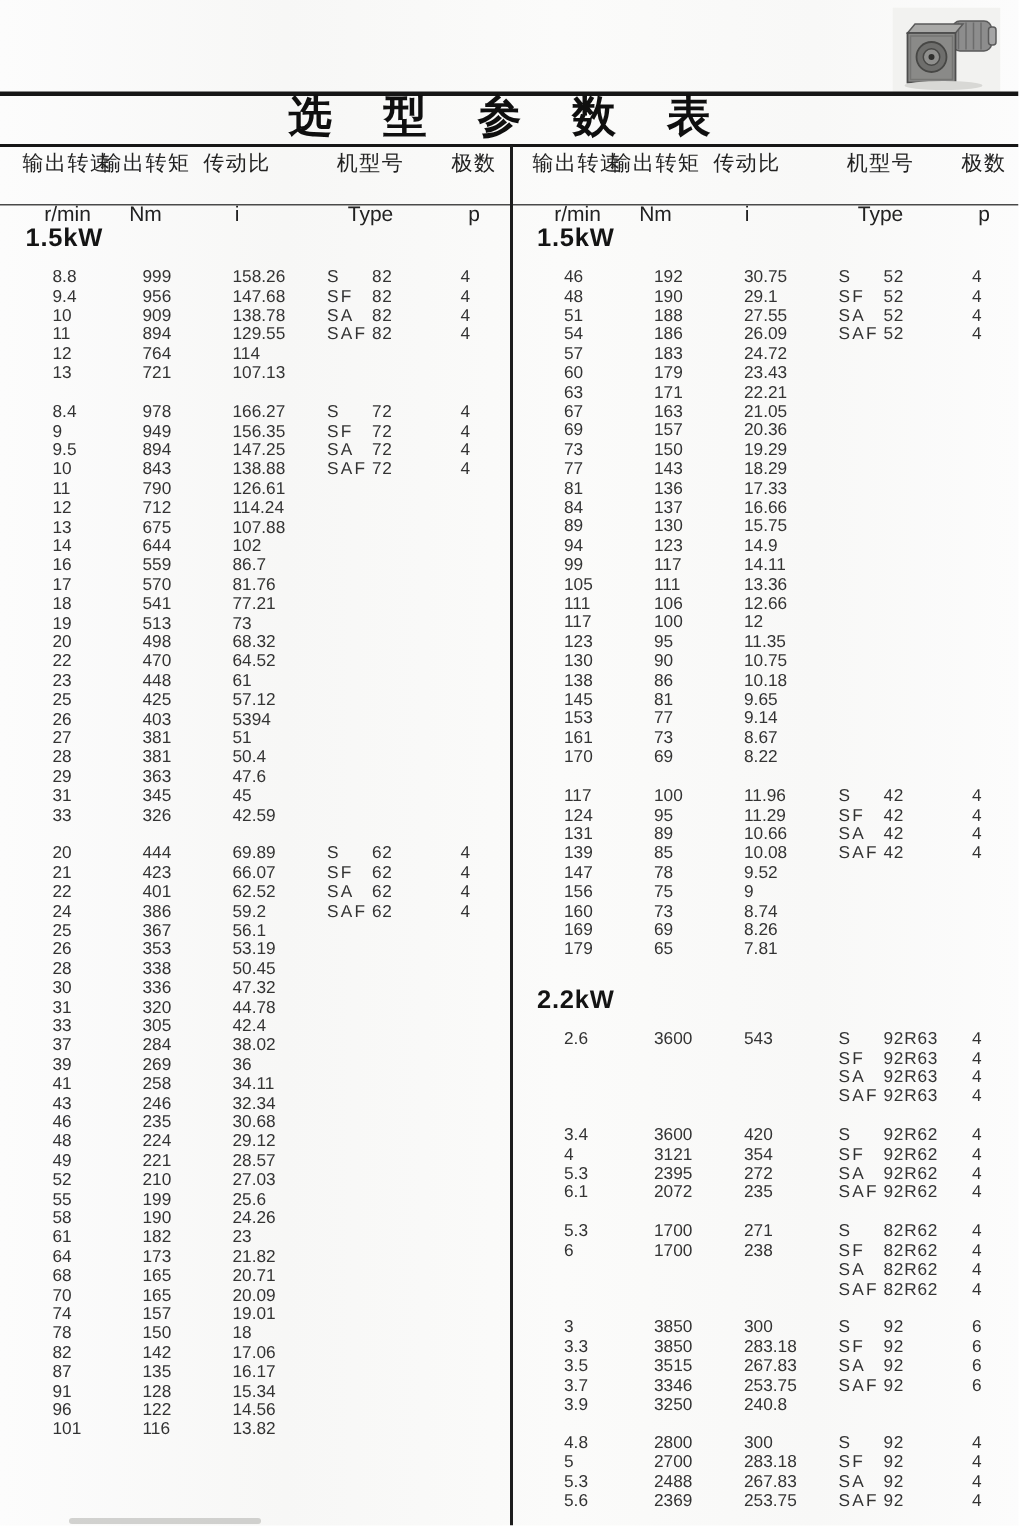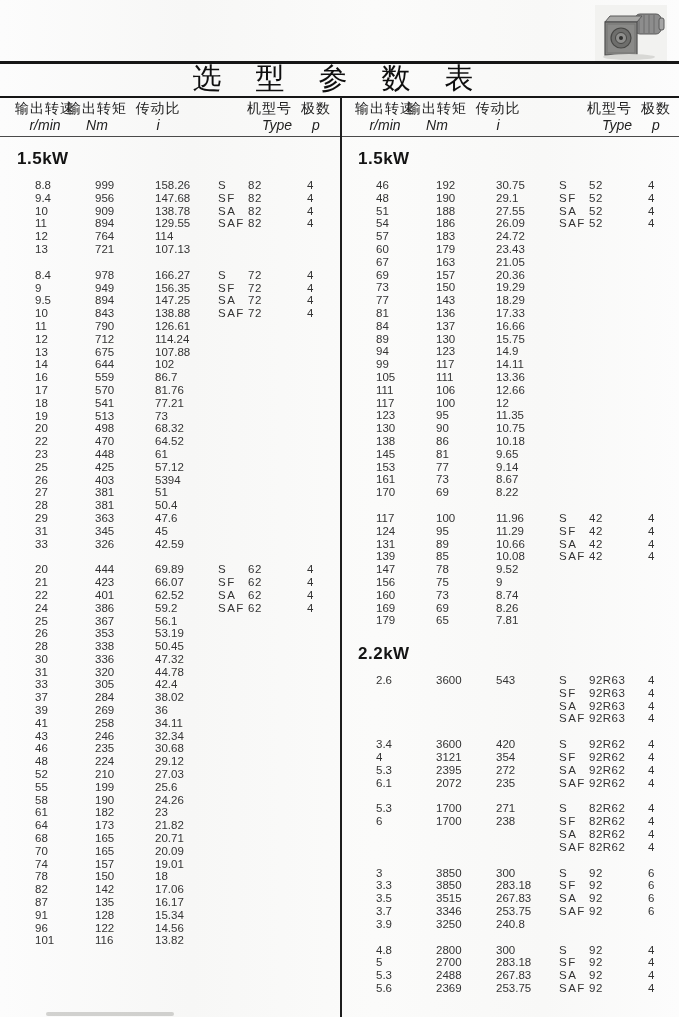--- a/index.html
+++ b/index.html
@@ -9,32 +9,32 @@
     font-family:"Liberation Sans", sans-serif;color:#2b2b2b;
     -webkit-font-smoothing:antialiased;
   }
   .rule{position:absolute;left:0;width:679px;background:#161616;}
   .rule-top{top:61px;height:3px;}
   .rule-mid{top:96px;height:2px;}
   .rule-thin{top:136px;height:1px;background:#4a4a4a;}
   .vdivider{position:absolute;left:340px;top:97px;width:2px;height:920px;background:#1d1d1d;}
   .page-title{
     position:absolute;top:62px;left:0;width:679px;text-align:center;
-    font-size:29px;font-weight:normal;letter-spacing:13px;color:#0f0f0f;line-height:33px;white-space:nowrap;
+    font-size:29px;font-weight:bold;letter-spacing:13px;color:#0f0f0f;line-height:33px;white-space:nowrap;
   }
   .thead{position:absolute;top:102px;width:339px;height:34px;}
   .thead-left{left:0;}
   .thead-right{left:340px;}
   .th{position:absolute;width:90px;text-align:center;font-size:14px;color:#222;}
   .th .lab{line-height:13px;letter-spacing:1px;}
-  .th .unit{line-height:13px;margin-top:4px;letter-spacing:0px;font-style:italic;}
+  .th .unit{line-height:13px;margin-top:21px;letter-spacing:0px;}
   .th-speed{left:0;}
   .th-torque{left:52px;}
   .th-ratio{left:113px;}
-  .th-type{left:202px;text-align:right;}
+  .th-type{left:202px;}
   .th-poles{left:271px;}
   .col{position:absolute;top:142px;width:338px;}
   .col-left{left:0;}
   .col-right{left:341px;}
   .power-heading{
     font-size:17px;font-weight:bold;color:#141414;line-height:28px;
     margin:3px 0 6px 17px;letter-spacing:0.5px;
   }
   .group{margin-bottom:13px;}
   .trow{
@@ -482,20 +482,28 @@
       </div>
       <div class="trow">
         <span class="c cell-speed">48</span>
         <span class="c cell-torque">224</span>
         <span class="c cell-ratio">29.12</span>
         <span class="c cell-type-prefix"></span>
         <span class="c cell-type-size"></span>
         <span class="c cell-poles"></span>
       </div>
       <div class="trow">
+        <span class="c cell-speed">49</span>
+        <span class="c cell-torque">221</span>
+        <span class="c cell-ratio">28.57</span>
+        <span class="c cell-type-prefix"></span>
+        <span class="c cell-type-size"></span>
+        <span class="c cell-poles"></span>
+      </div>
+      <div class="trow">
         <span class="c cell-speed">52</span>
         <span class="c cell-torque">210</span>
         <span class="c cell-ratio">27.03</span>
         <span class="c cell-type-prefix"></span>
         <span class="c cell-type-size"></span>
         <span class="c cell-poles"></span>
       </div>
       <div class="trow">
         <span class="c cell-speed">55</span>
         <span class="c cell-torque">199</span>
@@ -642,20 +650,28 @@
         <span class="c cell-torque">183</span>
         <span class="c cell-ratio">24.72</span>
         <span class="c cell-type-prefix"></span>
         <span class="c cell-type-size"></span>
         <span class="c cell-poles"></span>
       </div>
       <div class="trow">
         <span class="c cell-speed">60</span>
         <span class="c cell-torque">179</span>
         <span class="c cell-ratio">23.43</span>
+        <span class="c cell-type-prefix"></span>
+        <span class="c cell-type-size"></span>
+        <span class="c cell-poles"></span>
+      </div>
+      <div class="trow">
+        <span class="c cell-speed">63</span>
+        <span class="c cell-torque">171</span>
+        <span class="c cell-ratio">22.21</span>
         <span class="c cell-type-prefix"></span>
         <span class="c cell-type-size"></span>
         <span class="c cell-poles"></span>
       </div>
       <div class="trow">
         <span class="c cell-speed">67</span>
         <span class="c cell-torque">163</span>
         <span class="c cell-ratio">21.05</span>
         <span class="c cell-type-prefix"></span>
         <span class="c cell-type-size"></span>

